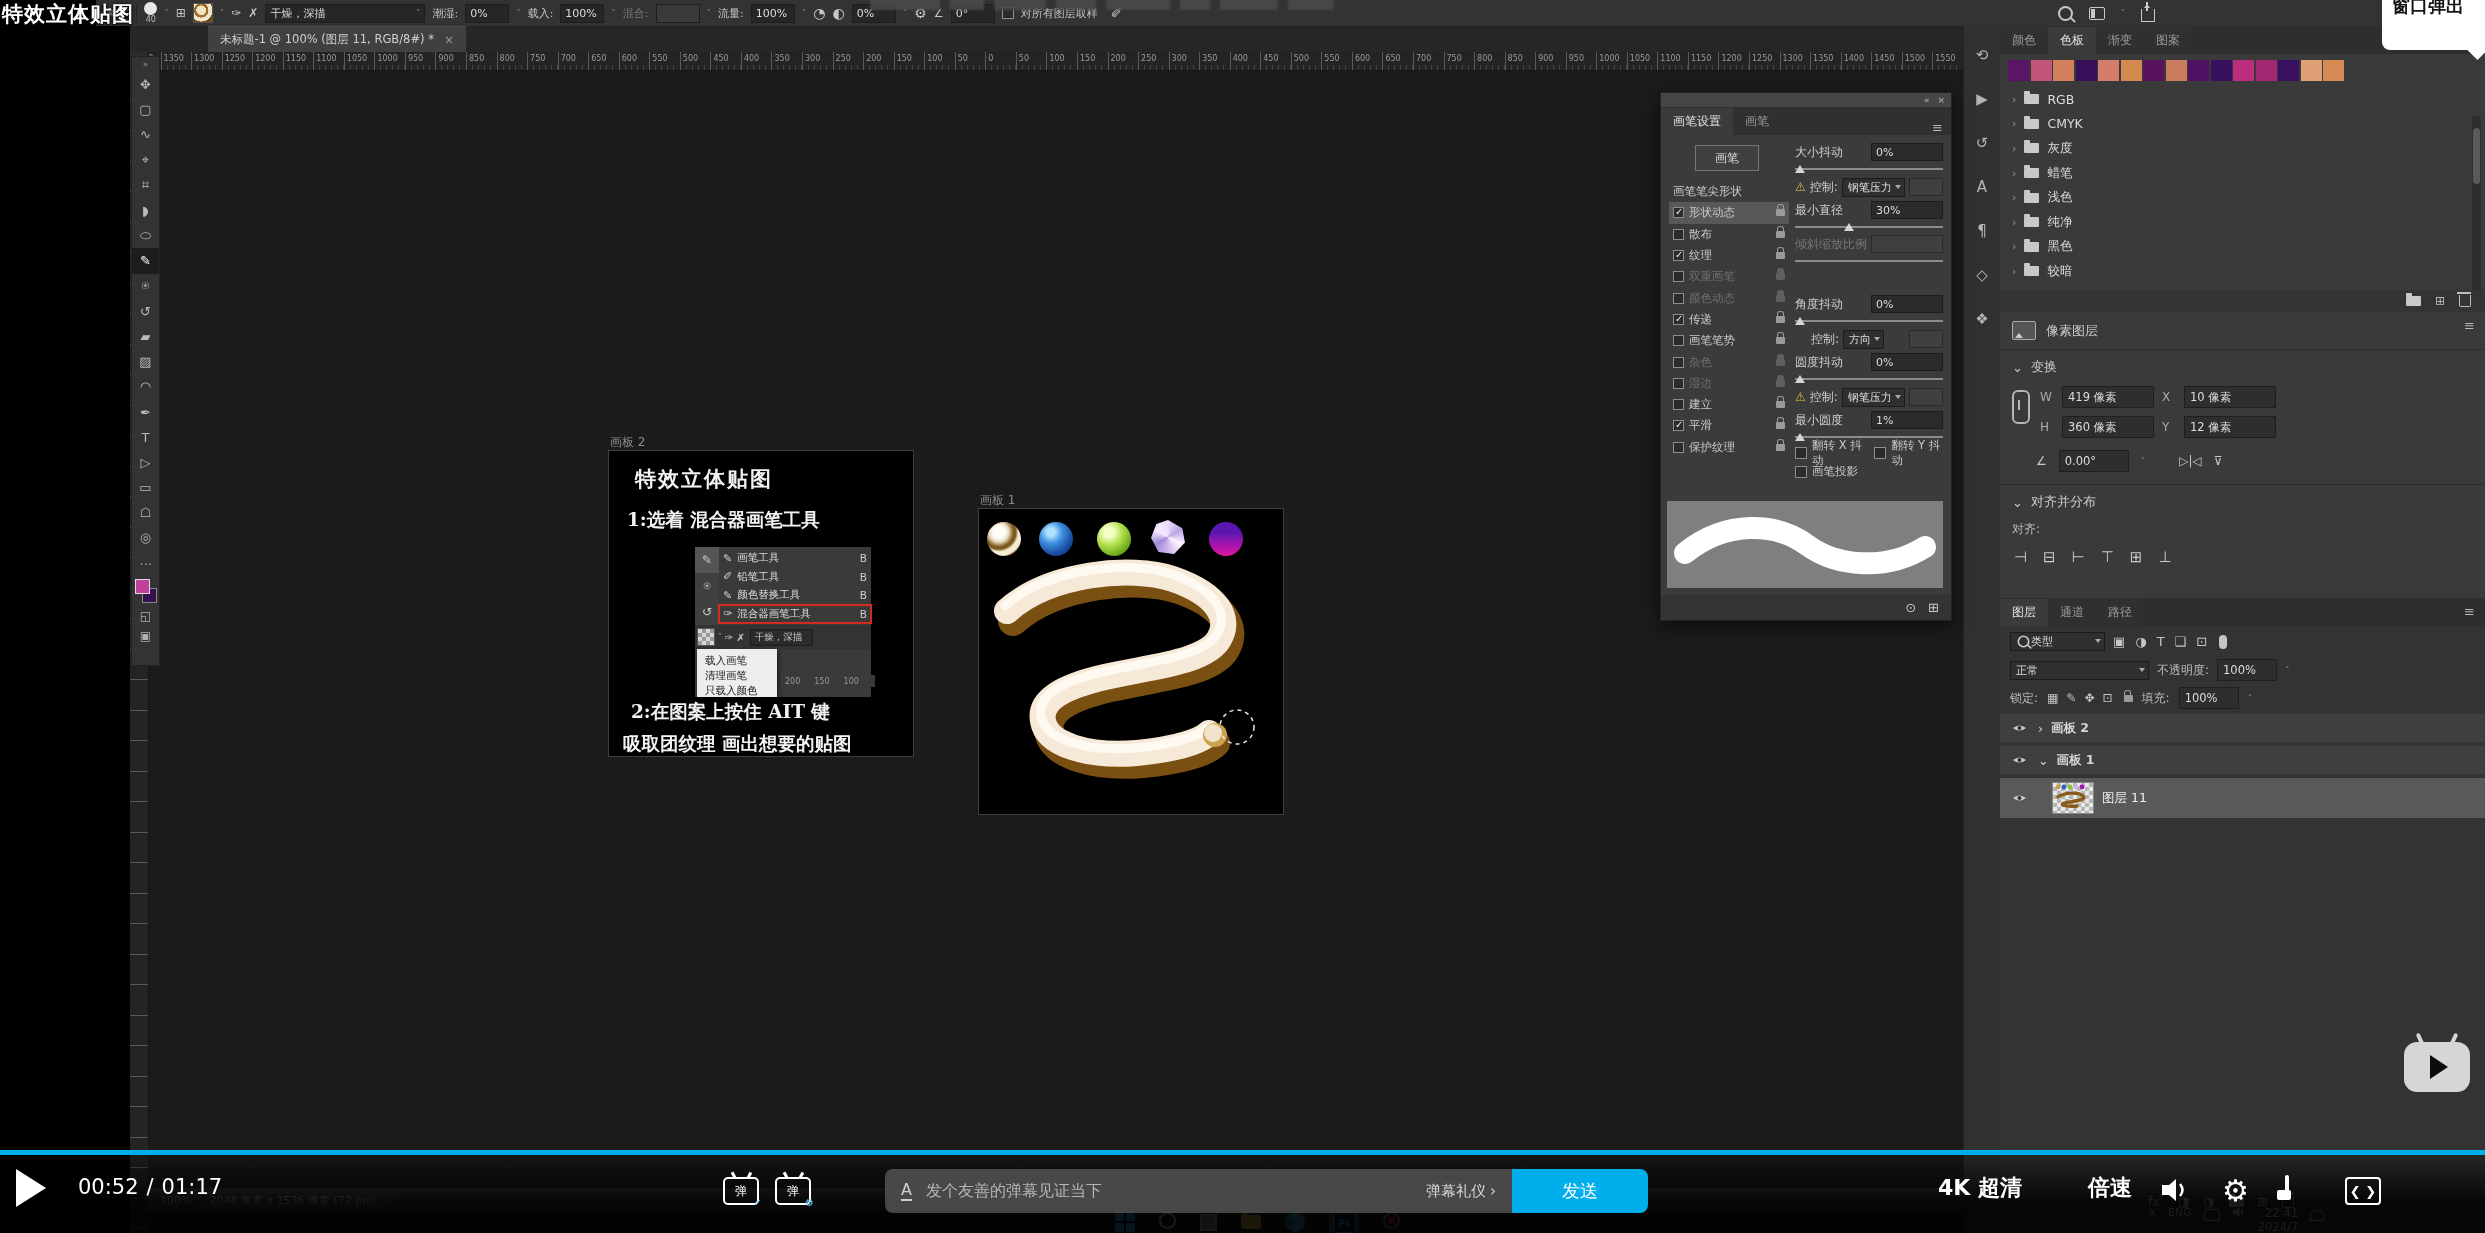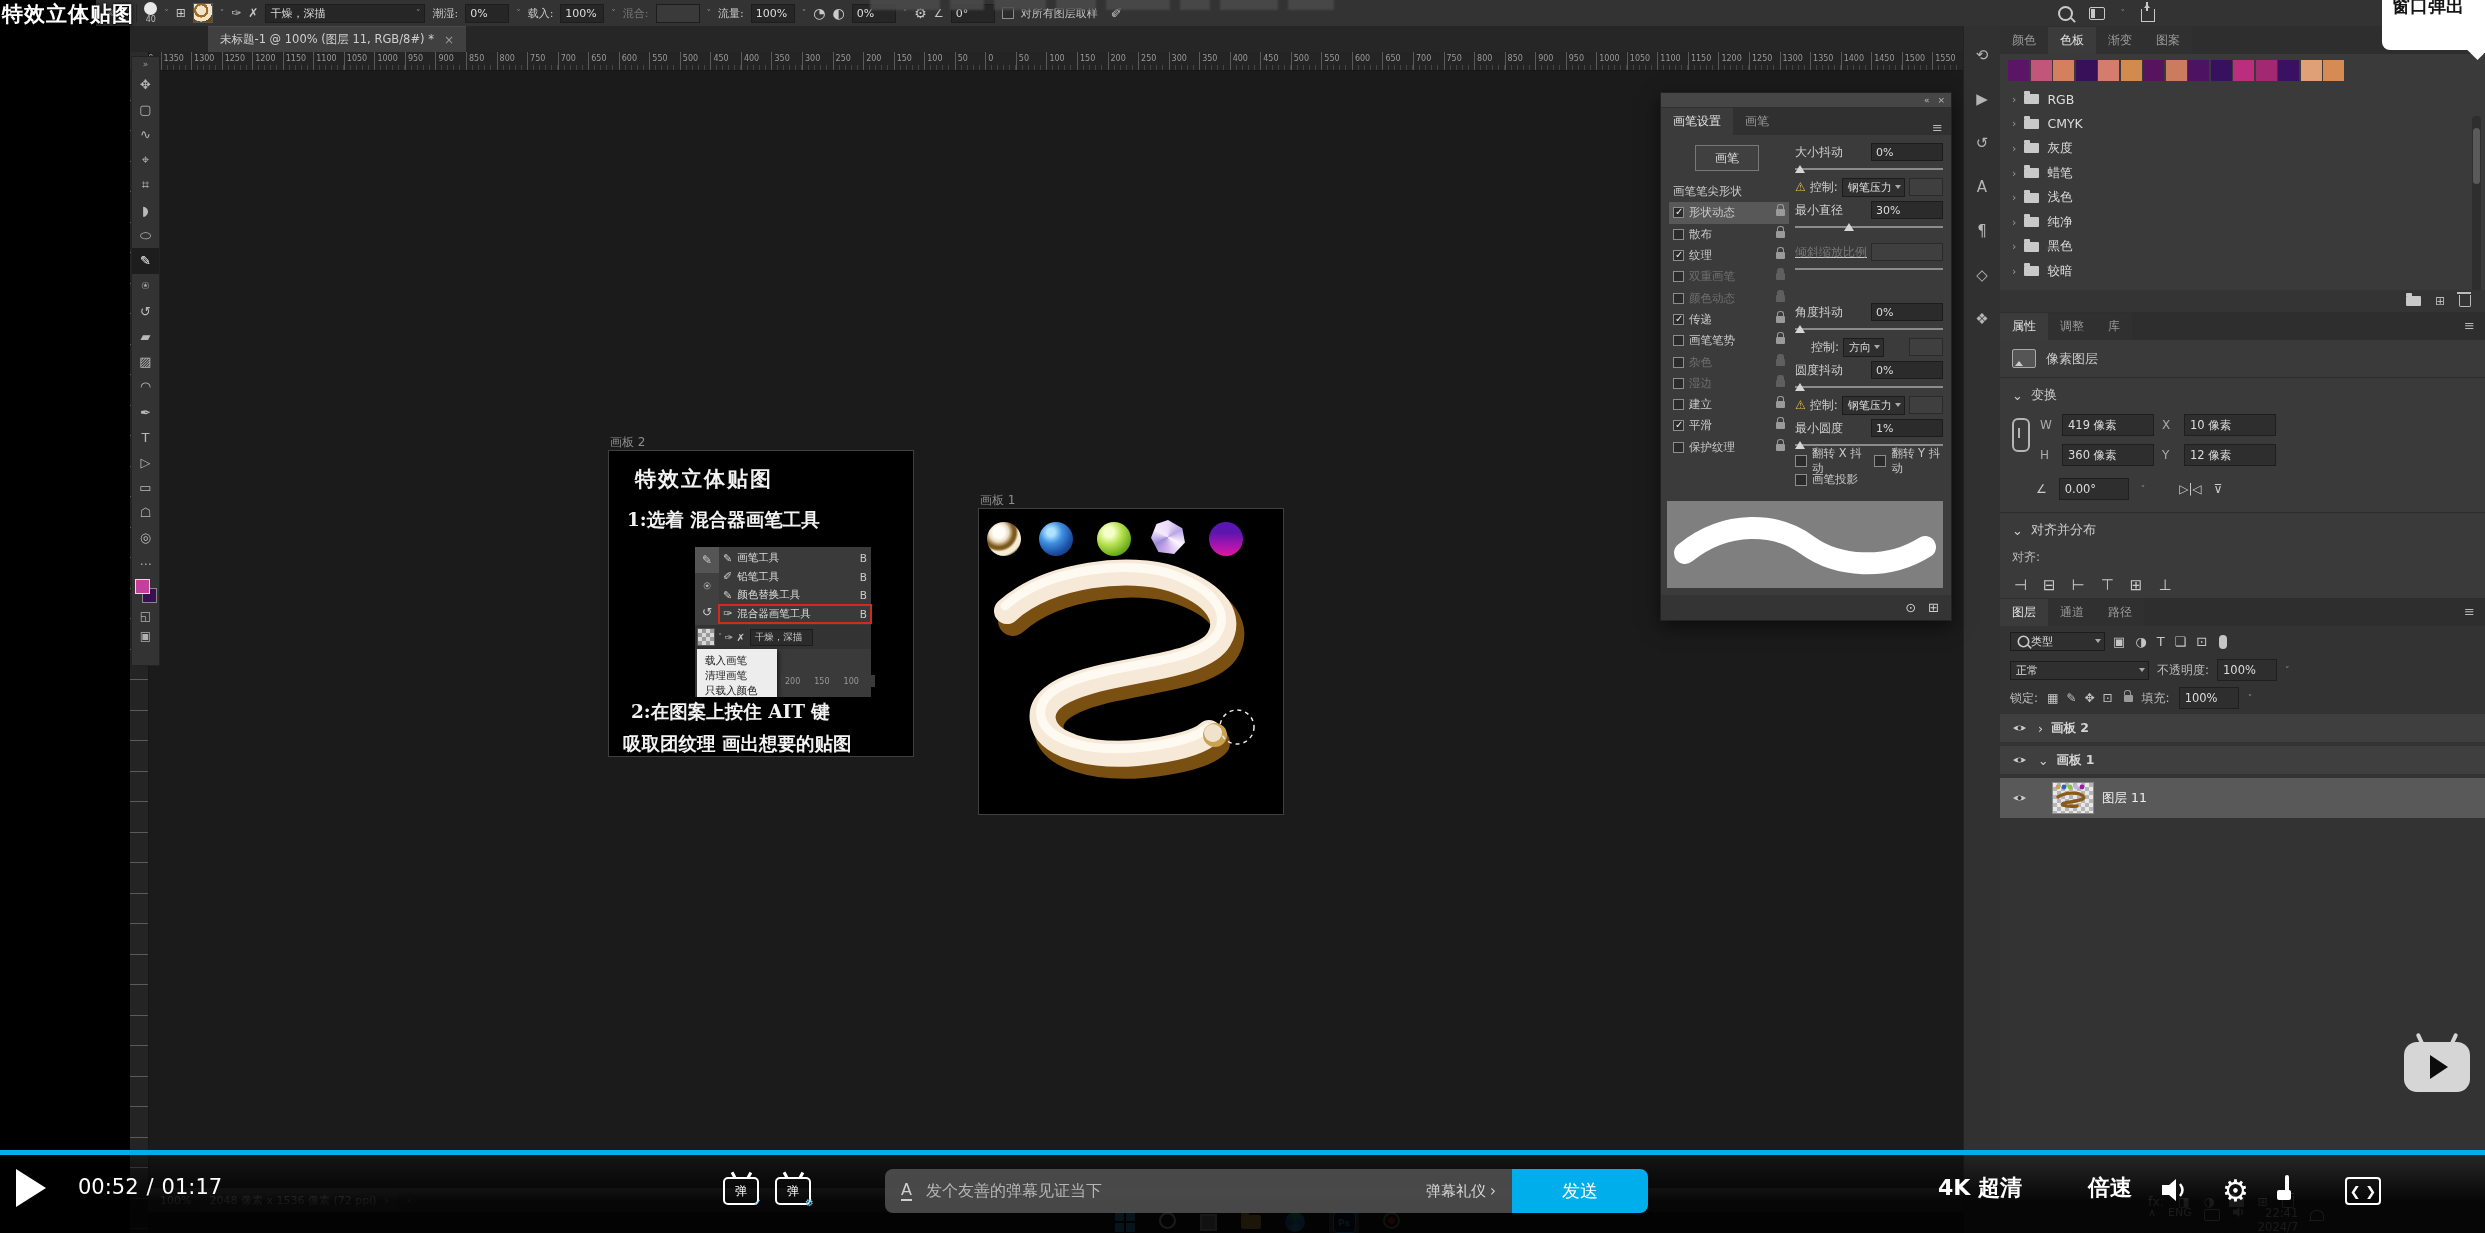--- a/index.html
+++ b/index.html
@@ -595,21 +595,21 @@
           <span class="bp-val empty" style="width:28px;margin-left:auto;"></span>
         </div>
       <div class="bp-lblrow">
           <span class="lab">最小直径</span>
           <span class="bp-val">30%</span>
         </div>
       <div class="slider">
           <span class="track"></span>
           <span class="thumb" style="left:33%;"></span>
         </div>
-      <div class="bp-lblrow" style="margin-top:8px;text-decoration:underline;">
+      <div class="bp-lblrow" style="">
           <span class="lab dim">倾斜缩放比例</span>
           <span class="bp-val empty"></span>
         </div>
       <div class="slider">
           <span class="track"></span>
         </div>
       <div class="bp-lblrow" style="margin-top:26px;">
           <span class="lab">角度抖动</span>
           <span class="bp-val">0%</span>
         </div>
@@ -755,26 +755,20 @@
     <div class="vsb" style="top:90px;height:196px;">
         <span class="vth"></span>
       </div>
     <div class="panel-foot" style="top:264px;">
       <span class="folder"></span>
       <span>⊞</span>
       <span class="trash"></span>
     </div>
 
     <div style="position:absolute;left:0;right:0;top:286px;">
-      <div class="panel-tabs">
-
-      <span class="ptab active">属性</span>
-          <span class="ptab">调整</span>
-          <span class="ptab">库</span>
-        </div>
       <span class="abs" style="right:10px;top:6px;font-size:13px;color:#bbb;">≡</span>
       <div style="display:flex;align-items:center;gap:10px;padding:9px 12px;border-bottom:1px solid #2c2c2c;">
         <span class="pic-icon"></span>
         <span style="font-size:13px;color:#ccc;">像素图层</span>
       </div>
       <div style="padding:8px 12px;color:#ccc;font-size:13px;display:flex;gap:8px;align-items:center;">
         <span>⌄</span>
         <span>变换</span>
       </div>
       <div style="display:flex;gap:10px;padding:2px 12px;">

